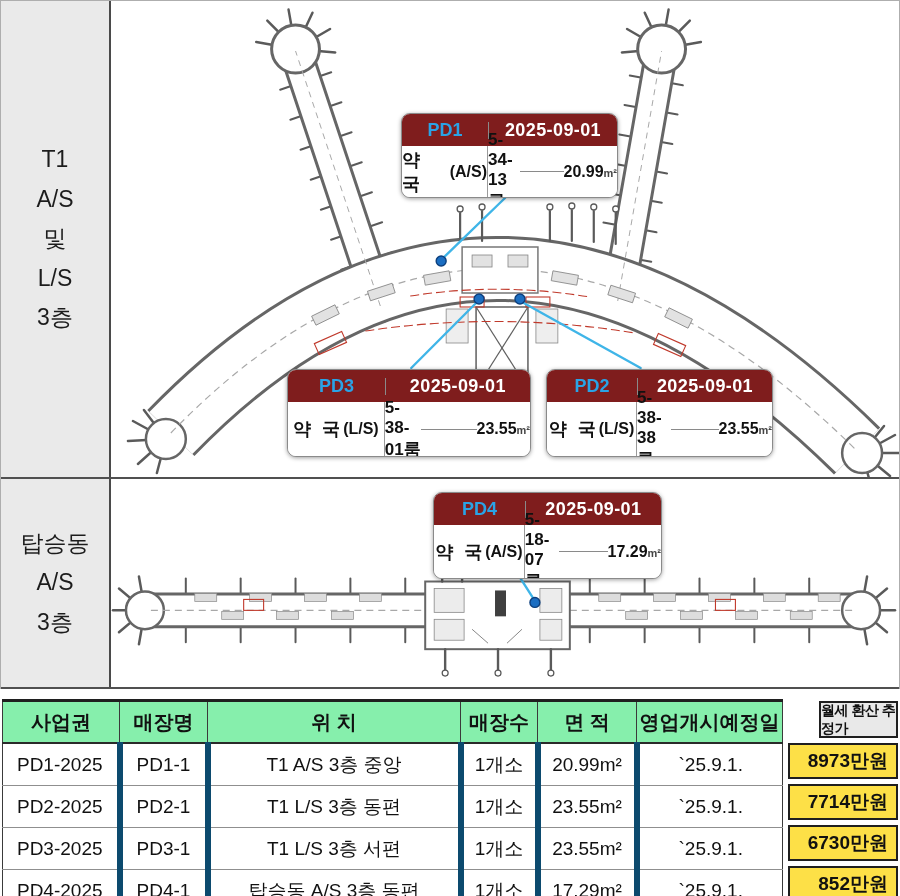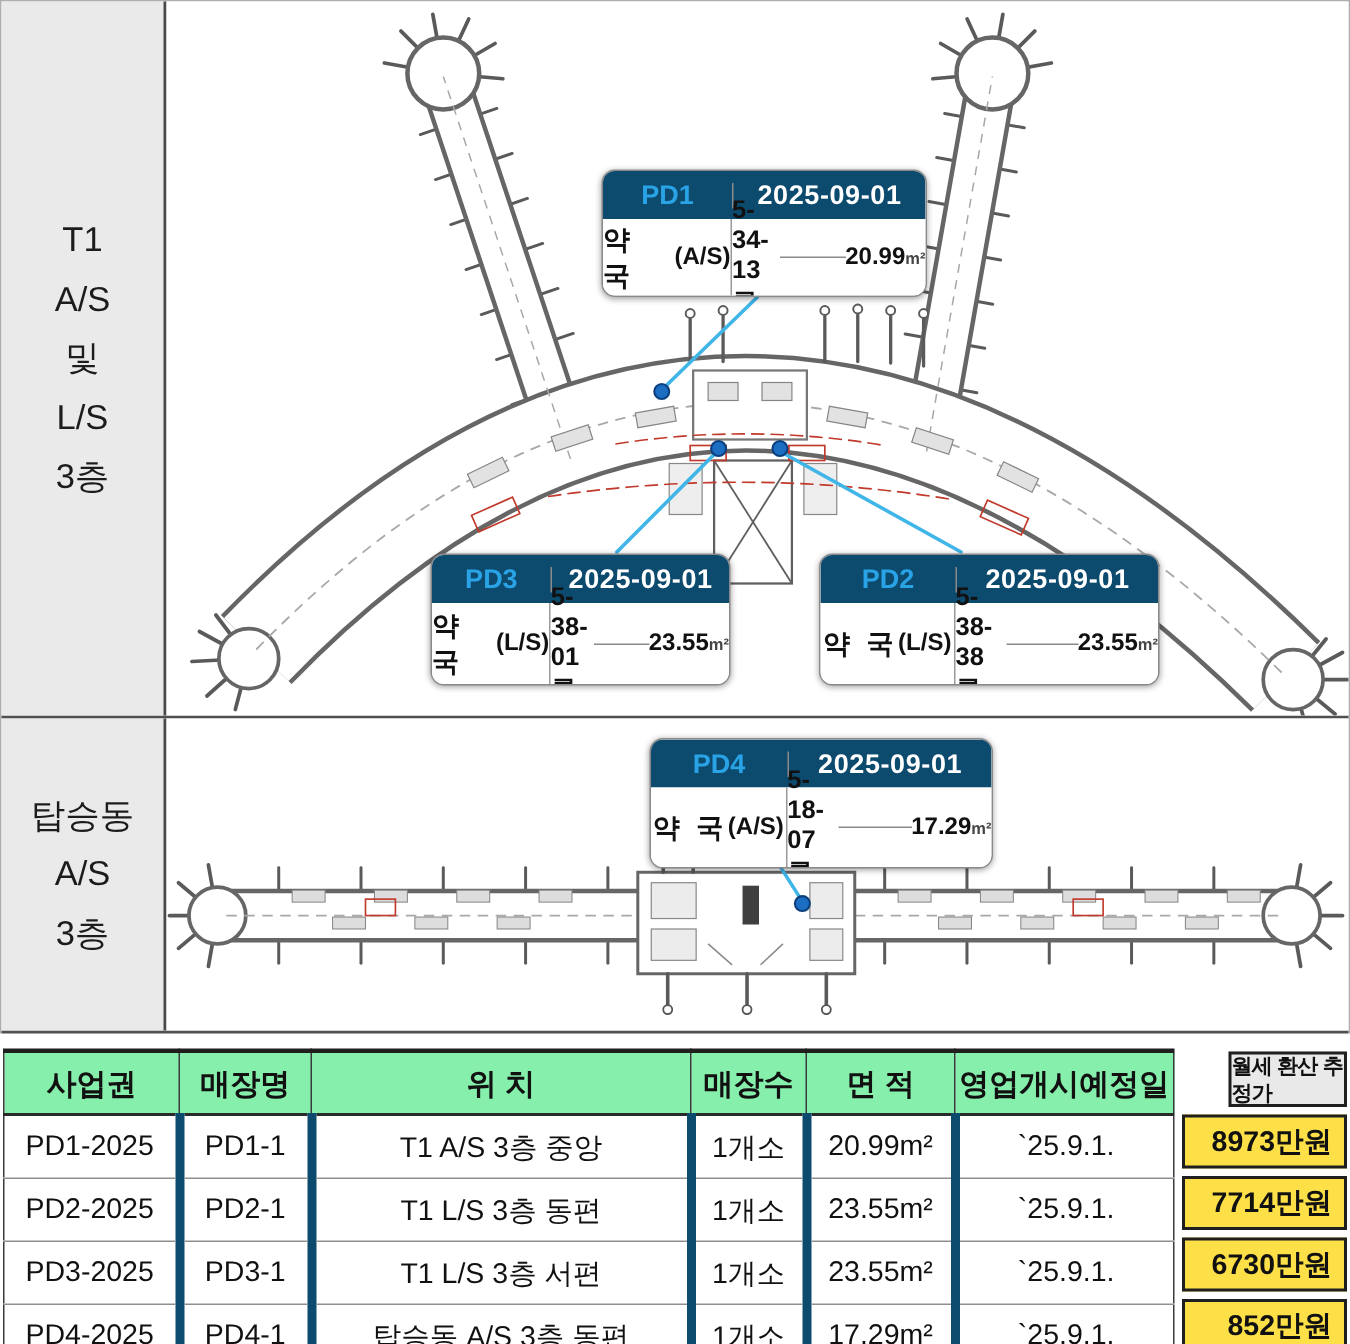--- a/index.html
+++ b/index.html
@@ -11,21 +11,21 @@
   .sec1{height:478px;border-bottom:2px solid #505050;}
   .sec2{height:210px;border-bottom:2px solid #505050;}
   .sec-label{width:110px;background:#eaeaea;border-right:2px solid #4a4a4a;box-sizing:border-box;
              display:flex;align-items:center;justify-content:center;text-align:center;
              font-size:23px;line-height:1.72;color:#1c1c1c;white-space:pre-line;}
   .plan{flex:1;position:relative;background:#fff;}
   svg.floor{position:absolute;left:0;top:0;width:100%;height:100%;}
   
   .callout{position:absolute;border-radius:9px;overflow:hidden;background:#fff;
            border:1px solid #8a8a8a;box-shadow:0 1px 4px rgba(0,0,0,.38);box-sizing:border-box;}
-  .co-head{height:32px;background:#0c4a6e;display:flex;align-items:center;}
+  .co-head{height:32px;background:#7f1d1d;display:flex;align-items:center;}
   .co-id{width:40%;text-align:center;font-weight:bold;font-size:18px;color:#2aa3e6;}
   .co-vline{width:1px;height:17px;background:#8a8a8a;}
   .co-date{flex:1;text-align:center;color:#fff;font-weight:bold;font-size:18px;letter-spacing:.4px;}
   .co-body{display:flex;height:calc(100% - 32px);background:#fff;}
   .co-left{width:40%;border-right:1px solid #9a9a9a;display:flex;flex-direction:row;
            align-items:center;justify-content:center;box-sizing:border-box;}
   .co-name{font-size:18px;font-weight:bold;letter-spacing:3px;}
   .co-type{font-size:16px;font-weight:bold;}
   .co-right{flex:1;display:flex;align-items:center;justify-content:center;}
   .co-room{font-size:17px;font-weight:bold;}
@@ -204,21 +204,21 @@
               <div class="co-type">(A/S)</div>
             </div>
             <div class="co-right">
               <div class="co-room">5-34-13룸</div>
               <div class="co-hline"></div>
               <div class="co-area"><span>20.99</span><span class="unit">m²</span></div>
             </div>
           </div>
         </div>
 
-        <div class="callout" style="left:176px;top:368px;width:200px;height:88px;">
+        <div class="callout" style="left:176px;top:368px;width:244px;height:88px;">
           <div class="co-head">
             <span class="co-id">PD3</span>
             <span class="co-vline"></span>
             <span class="co-date">2025-09-01</span>
           </div>
           <div class="co-body">
             <div class="co-left">
               <div class="co-name">약 국</div>
               <div class="co-type">(L/S)</div>
             </div>

